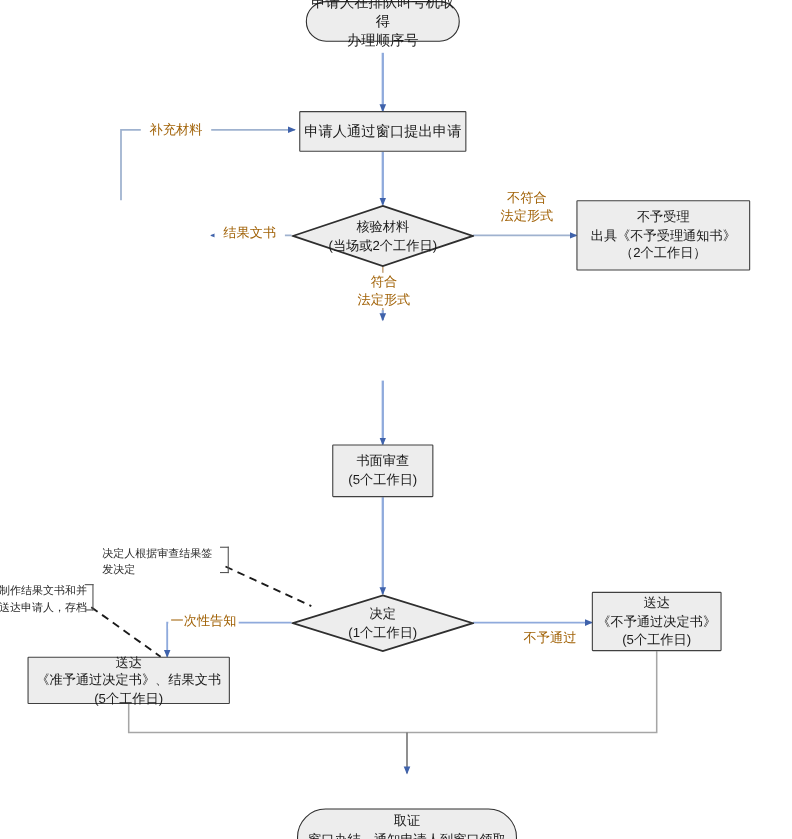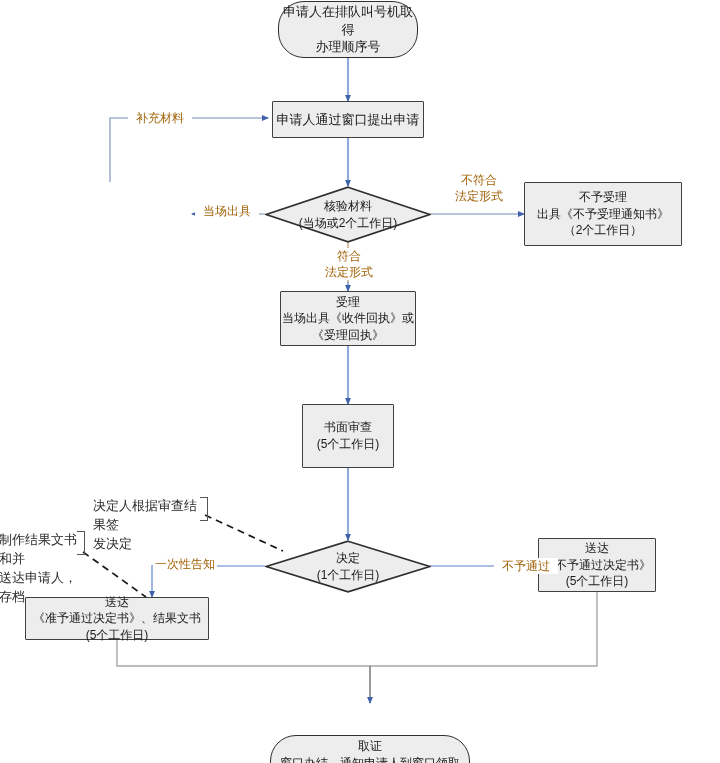--- a/index.html
+++ b/index.html
@@ -74,21 +74,21 @@
     text-align:left;
   }
   .note-bracket{
     position:absolute;
     border:1.2px solid #555555;
     border-left:none;
     width:7px;
   }
   .fs13{font-size:13px;}
   .fs12{font-size:12px;}
-  .fs8{font-size:13px;}
+  .fs8{font-size:10px;}
 </style>
 </head>
 <body>
 
 <div id="canvas">
 
   <svg class="edges" viewBox="0 0 720 763" xmlns="http://www.w3.org/2000/svg">
     <defs>
       <marker id="arrowBlue" markerWidth="9" markerHeight="9" refX="6.2" refY="3.6" orient="auto" markerUnits="userSpaceOnUse">
         <path d="M0,0.6 L7.2,3.6 L0,6.6 z" fill="#3f62ab"></path>
@@ -122,21 +122,21 @@
     <polyline points="117,640 117,666 370,666" fill="none" stroke="#a6a6a6" stroke-width="1.4"></polyline>
 
     <polyline points="597,592 597,666 370,666" fill="none" stroke="#a6a6a6" stroke-width="1.4"></polyline>
 
     <line x1="370" y1="666" x2="370" y2="703" stroke="#6f6f6f" stroke-width="1.4" marker-end="url(#arrowBlue)"></line>
 
     <line x1="205" y1="515" x2="283" y2="551" stroke="#1a1a1a" stroke-width="1.7" stroke-dasharray="7,5"></line>
     <line x1="83" y1="552" x2="146" y2="597" stroke="#1a1a1a" stroke-width="1.7" stroke-dasharray="7,5"></line>
   </svg>
 
-  <div class="node terminator fs13" style="left:278px; top:1px; width:140px; height:57px;">
+  <div class="node terminator fs13" style="left:278px; top:1px; width:140px; height:37px;">
     <span>申请人在排队叫号机取得
 办理顺序号</span>
   </div>
 
   <div class="node process fs13" style="left:272px; top:101px; width:152px; height:37px;">
     <span>申请人通过窗口提出申请</span>
   </div>
 
 
   <div class="node decision fs12" style="left:265px; top:186px; width:166px; height:57px;">
@@ -146,27 +146,22 @@
     <span class="decision-label">核验材料
 (当场或2个工作日)</span>
   </div>
 
   <div class="node process fs12" style="left:524px; top:182px; width:158px; height:64px;">
     <span>不予受理
 出具《不予受理通知书》
 （2个工作日）</span>
   </div>
 
-  <div class="node process fs12" style="left:280px; top:291px; width:136px; height:55px;">
-    <span>受理
-当场出具《收件回执》或
-《受理回执》</span>
-  </div>
-
-  <div class="node process fs12" style="left:302px; top:404px; width:92px; height:64px;">
+
+  <div class="node process fs12" style="left:302px; top:404px; width:92px; height:48px;">
     <span>书面审查
 (5个工作日)</span>
   </div>
 
   <div class="node decision fs12" style="left:265px; top:540px; width:166px; height:53px;">
     <svg class="decision-shape" viewBox="0 0 166 53" preserveAspectRatio="none">
       <polygon points="83,1.2 164.8,26.5 83,51.8 1.2,26.5" fill="#ededed" stroke="#2f2f2f" stroke-width="1.6"></polygon>
     </svg>
     <span class="decision-label">决定
 (1个工作日)</span>
@@ -185,31 +180,31 @@
   </div>
 
   <div class="node terminator fs12" style="left:270px; top:703px; width:200px; height:56px;margin-top:32px;">
     <span>取证
 窗口办结，通知申请人到窗口领取
 或邮寄办理结果</span>
   </div>
 
   <div class="edge-label fs12" style="left:128px; top:110px; width:62px;">补充材料</div>
 
-  <div class="edge-label fs12" style="left:195px; top:203px; width:62px;">当场出具</div>
+  <div class="edge-label fs12" style="left:195px; top:203px; width:62px;">结果文书</div>
 
   <div class="edge-label fs12" style="left:441px; top:172px; width:74px;">不符合
 法定形式</div>
 
   <div class="edge-label fs12" style="left:311px; top:248px; width:74px;">符合
 法定形式</div>
 
   <div class="edge-label fs12" style="left:153px; top:556px; width:62px;">一次性告知</div>
 
-  <div class="edge-label fs12" style="left:468px; top:558px; width:62px;margin-left:26px;">不予通过</div>
+  <div class="edge-label fs12" style="left:468px; top:572px; width:62px;">不予通过</div>
 
   <div class="note fs8" style="left:93px; top:497px; width:105px;">决定人根据审查结果签
 发决定</div>
   <div class="note-bracket" style="left:200px; top:497px; height:22px;"></div>
 
   <div class="note fs8" style="left:-1px; top:531px; width:80px;">制作结果文书和并
 送达申请人，存档</div>
   <div class="note-bracket" style="left:77px; top:531px; height:22px;"></div>
 
 </div>

